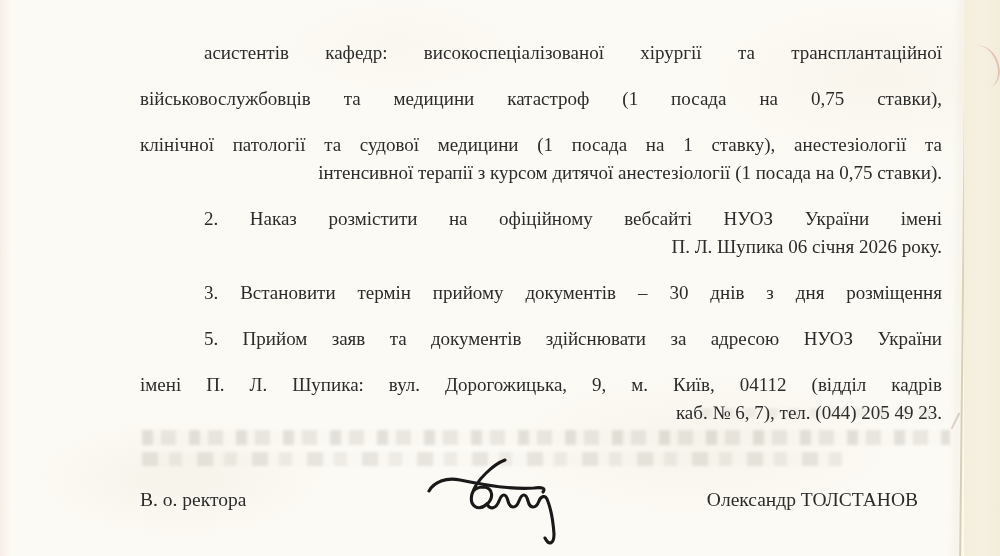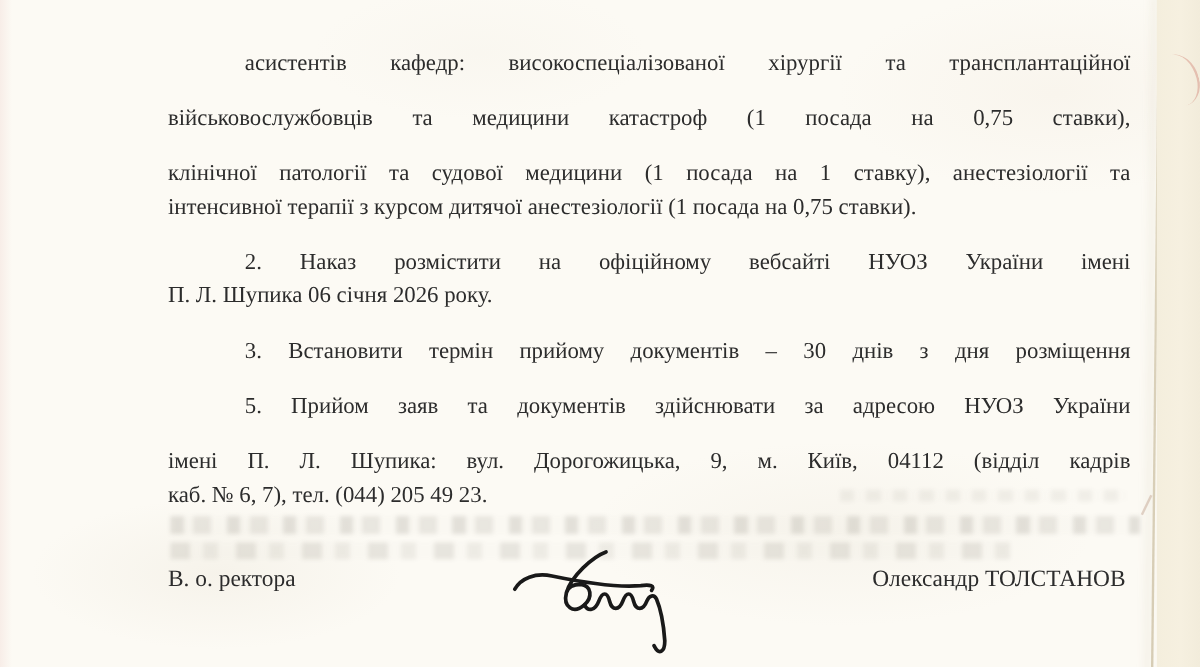--- a/index.html
+++ b/index.html
@@ -47,32 +47,32 @@
     position: absolute; right: 34px; top: 414px; width: 10px; height: 18px;
     border-left: 2px solid rgba(175,135,112,0.35);
     transform: rotate(26deg);
   }
 
   .textblock {
     position: absolute; left: 140px; top: 21px; width: 802px;
     font-size: 19px; line-height: 28px;
     text-rendering: optimizeLegibility;
   }
-  .line { text-align: left; white-space: normal; }
+  .line { text-align: right; white-space: normal; }
   .line.justify { text-align: justify; text-align-last: justify; margin-top: 18px; }
   .line.indent { text-indent: 64px; }
   .gap18 { margin-top: 18px; }
   .gap22 { margin-top: 22px; }
 
   .sig-row {
-    position: absolute; left: 140px; top: 469px; width: 802px;
+    position: absolute; left: 140px; top: 486px; width: 802px;
     display: flex; justify-content: space-between; align-items: flex-start;
     font-size: 19.5px; line-height: 28px;
   }
-  .sig-name { margin-right: 4px; text-align: center; }
+  .sig-name { margin-right: 24px; text-align: center; }
 
   .sig-svg { position: absolute; left: 426px; top: 452px; width: 162px; height: 104px; }
 
   
   .ghost {
     position: absolute; pointer-events: none;
     filter: blur(1.6px);
   }
   .ghost-row1 {
     left: 142px; top: 430px; width: 808px; height: 15px; opacity: 0.34;

